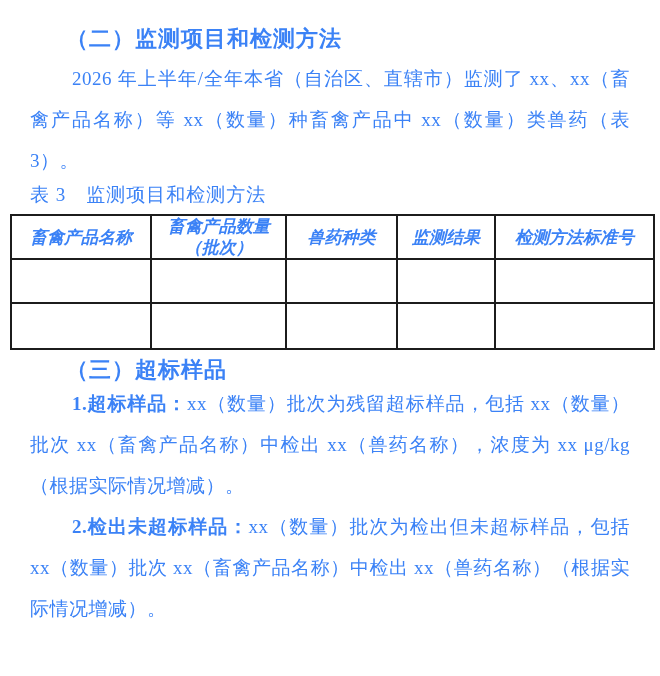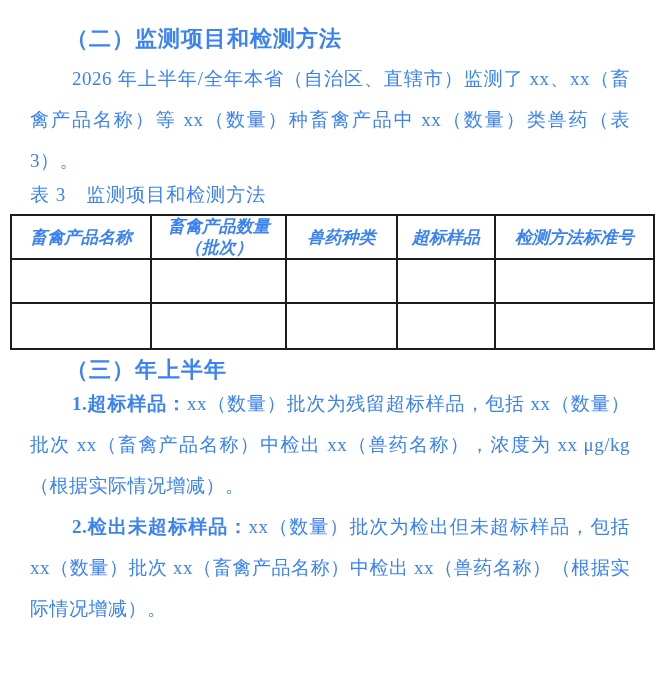--- a/index.html
+++ b/index.html
@@ -88,21 +88,21 @@
       <col style="width:17.2%">
       <col style="width:15.3%">
       <col style="width:24.7%">
     </colgroup>
     <thead>
       <tr>
         <th>畜禽产品名称</th>
         <th>畜禽产品数量
 （批次）</th>
         <th>兽药种类</th>
-        <th>超标样品</th>
+        <th>监测结果</th>
         <th>检测方法标准号</th>
       </tr>
     </thead>
     <tbody>
       <tr class="row-1">
         <td></td>
         <td></td>
         <td></td>
         <td></td>
         <td></td>
@@ -110,20 +110,20 @@
       <tr class="row-2">
         <td></td>
         <td></td>
         <td></td>
         <td></td>
         <td></td>
       </tr>
     </tbody>
   </table>
 
-  <div class="sec-heading-2">（三）年上半年</div>
+  <div class="sec-heading-2">（三）超标样品</div>
 
 
   <p class="para p-item"><b class="lead">1.超标样品：</b><span>xx（数量）批次为残留超标样品，包括 xx（数量）批次 xx（畜禽产品名称）中检出 xx（兽药名称），浓度为 xx μg/kg（根据实际情况增减）。</span></p>
 
   <p class="para p-item"><b class="lead">2.检出未超标样品：</b><span>xx（数量）批次为检出但未超标样品，包括 xx（数量）批次 xx（畜禽产品名称）中检出 xx（兽药名称）（根据实际情况增减）。</span></p>
 
 </div>
 
 </body></html>

